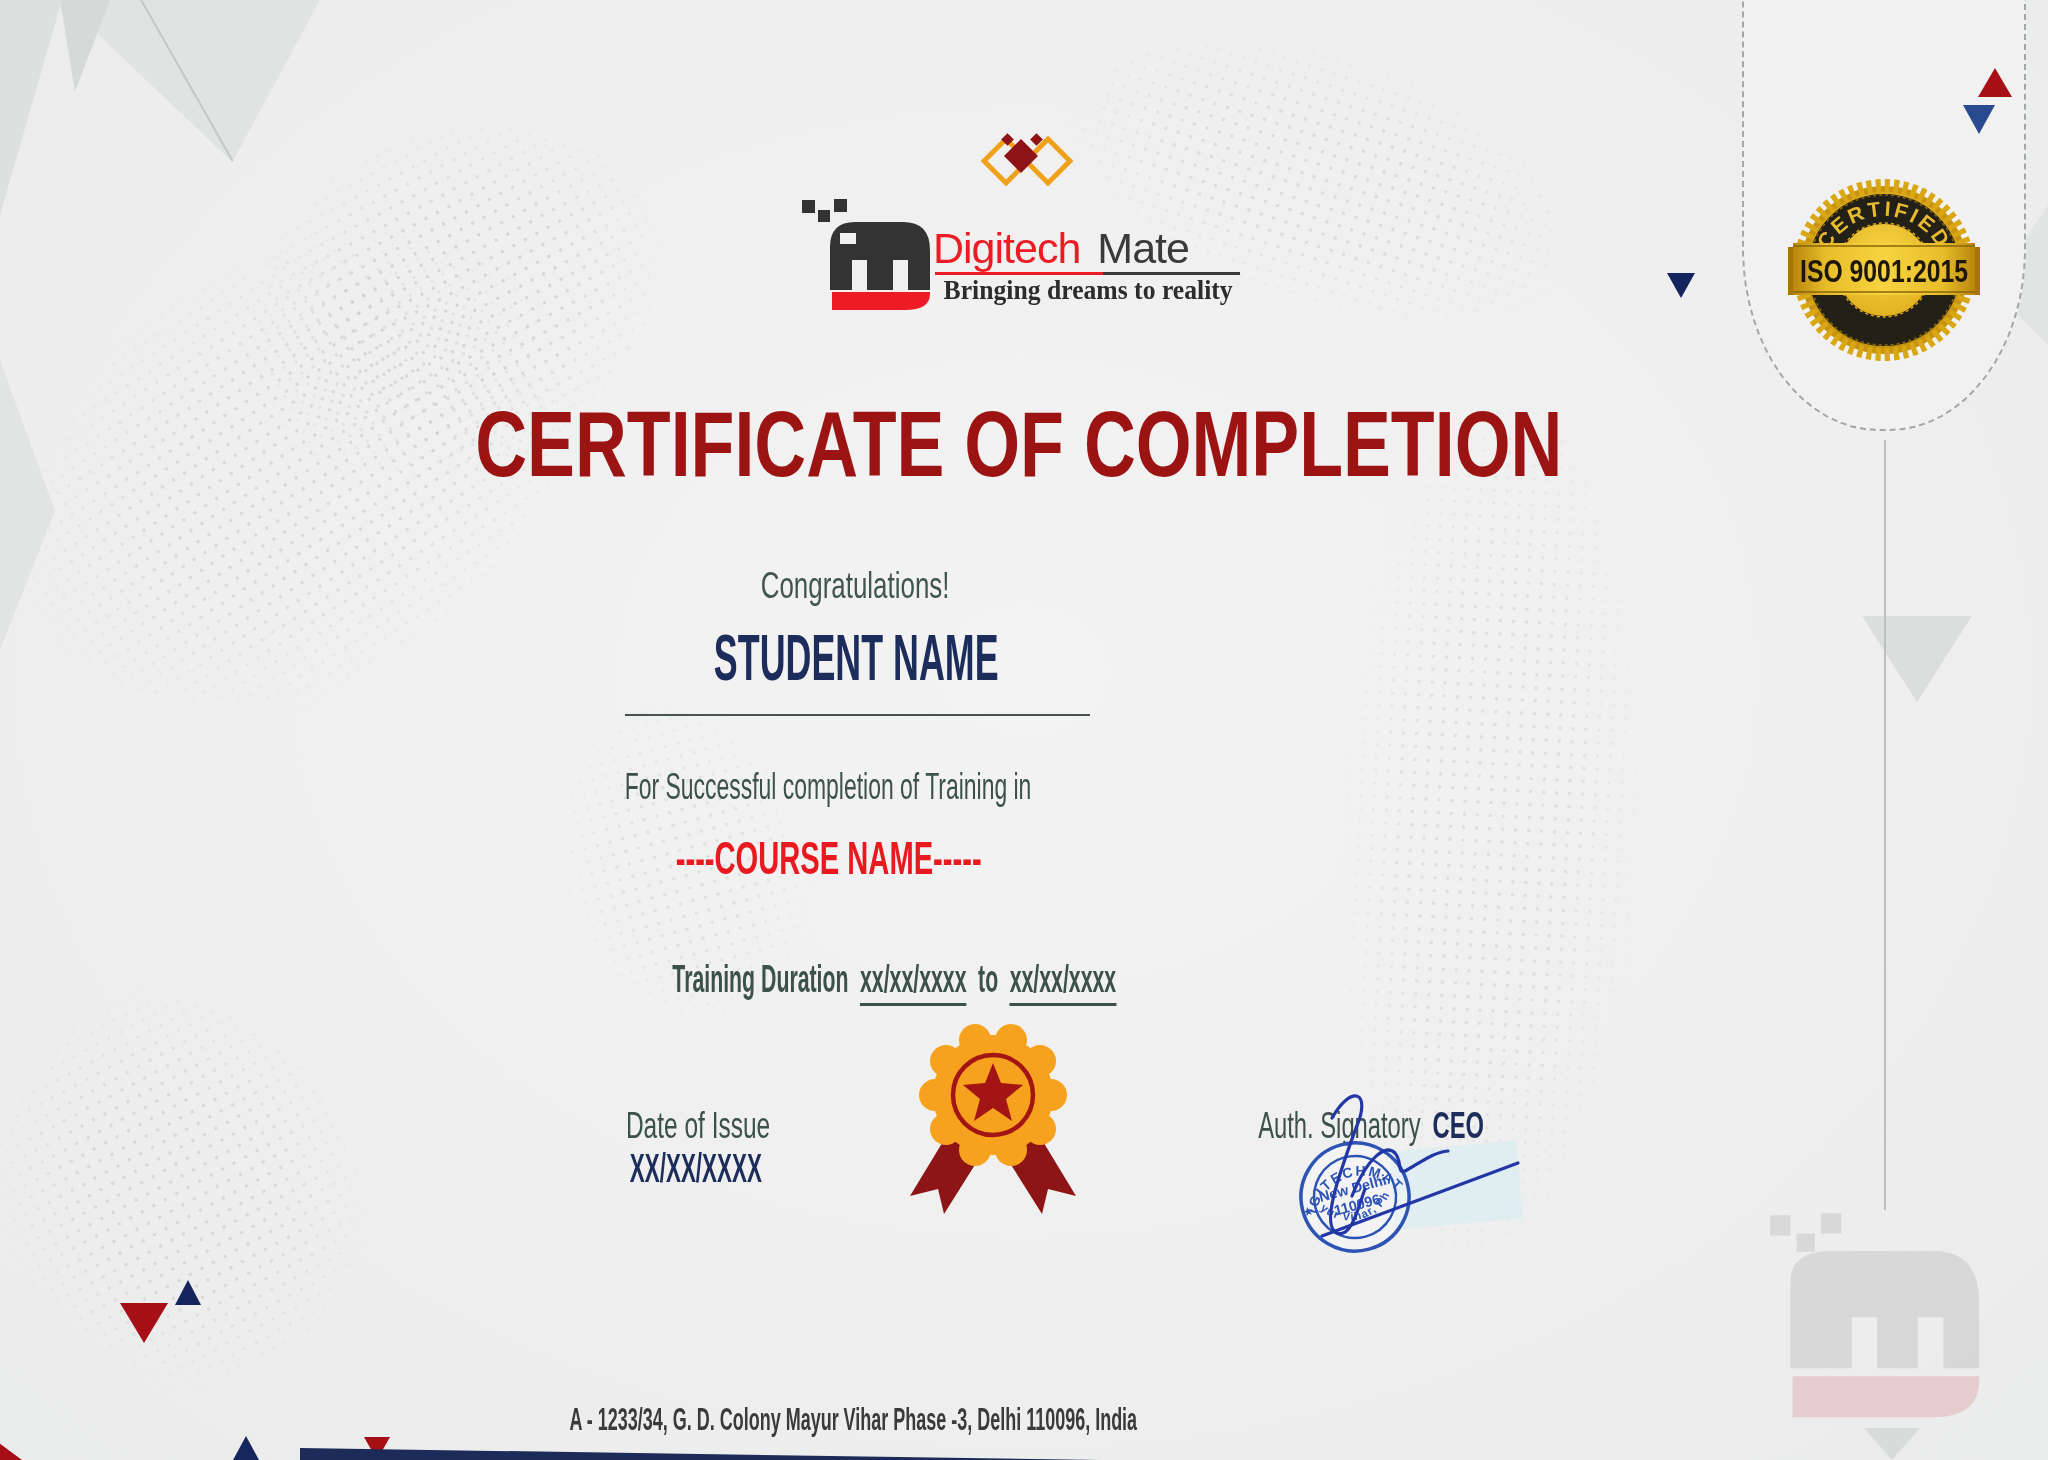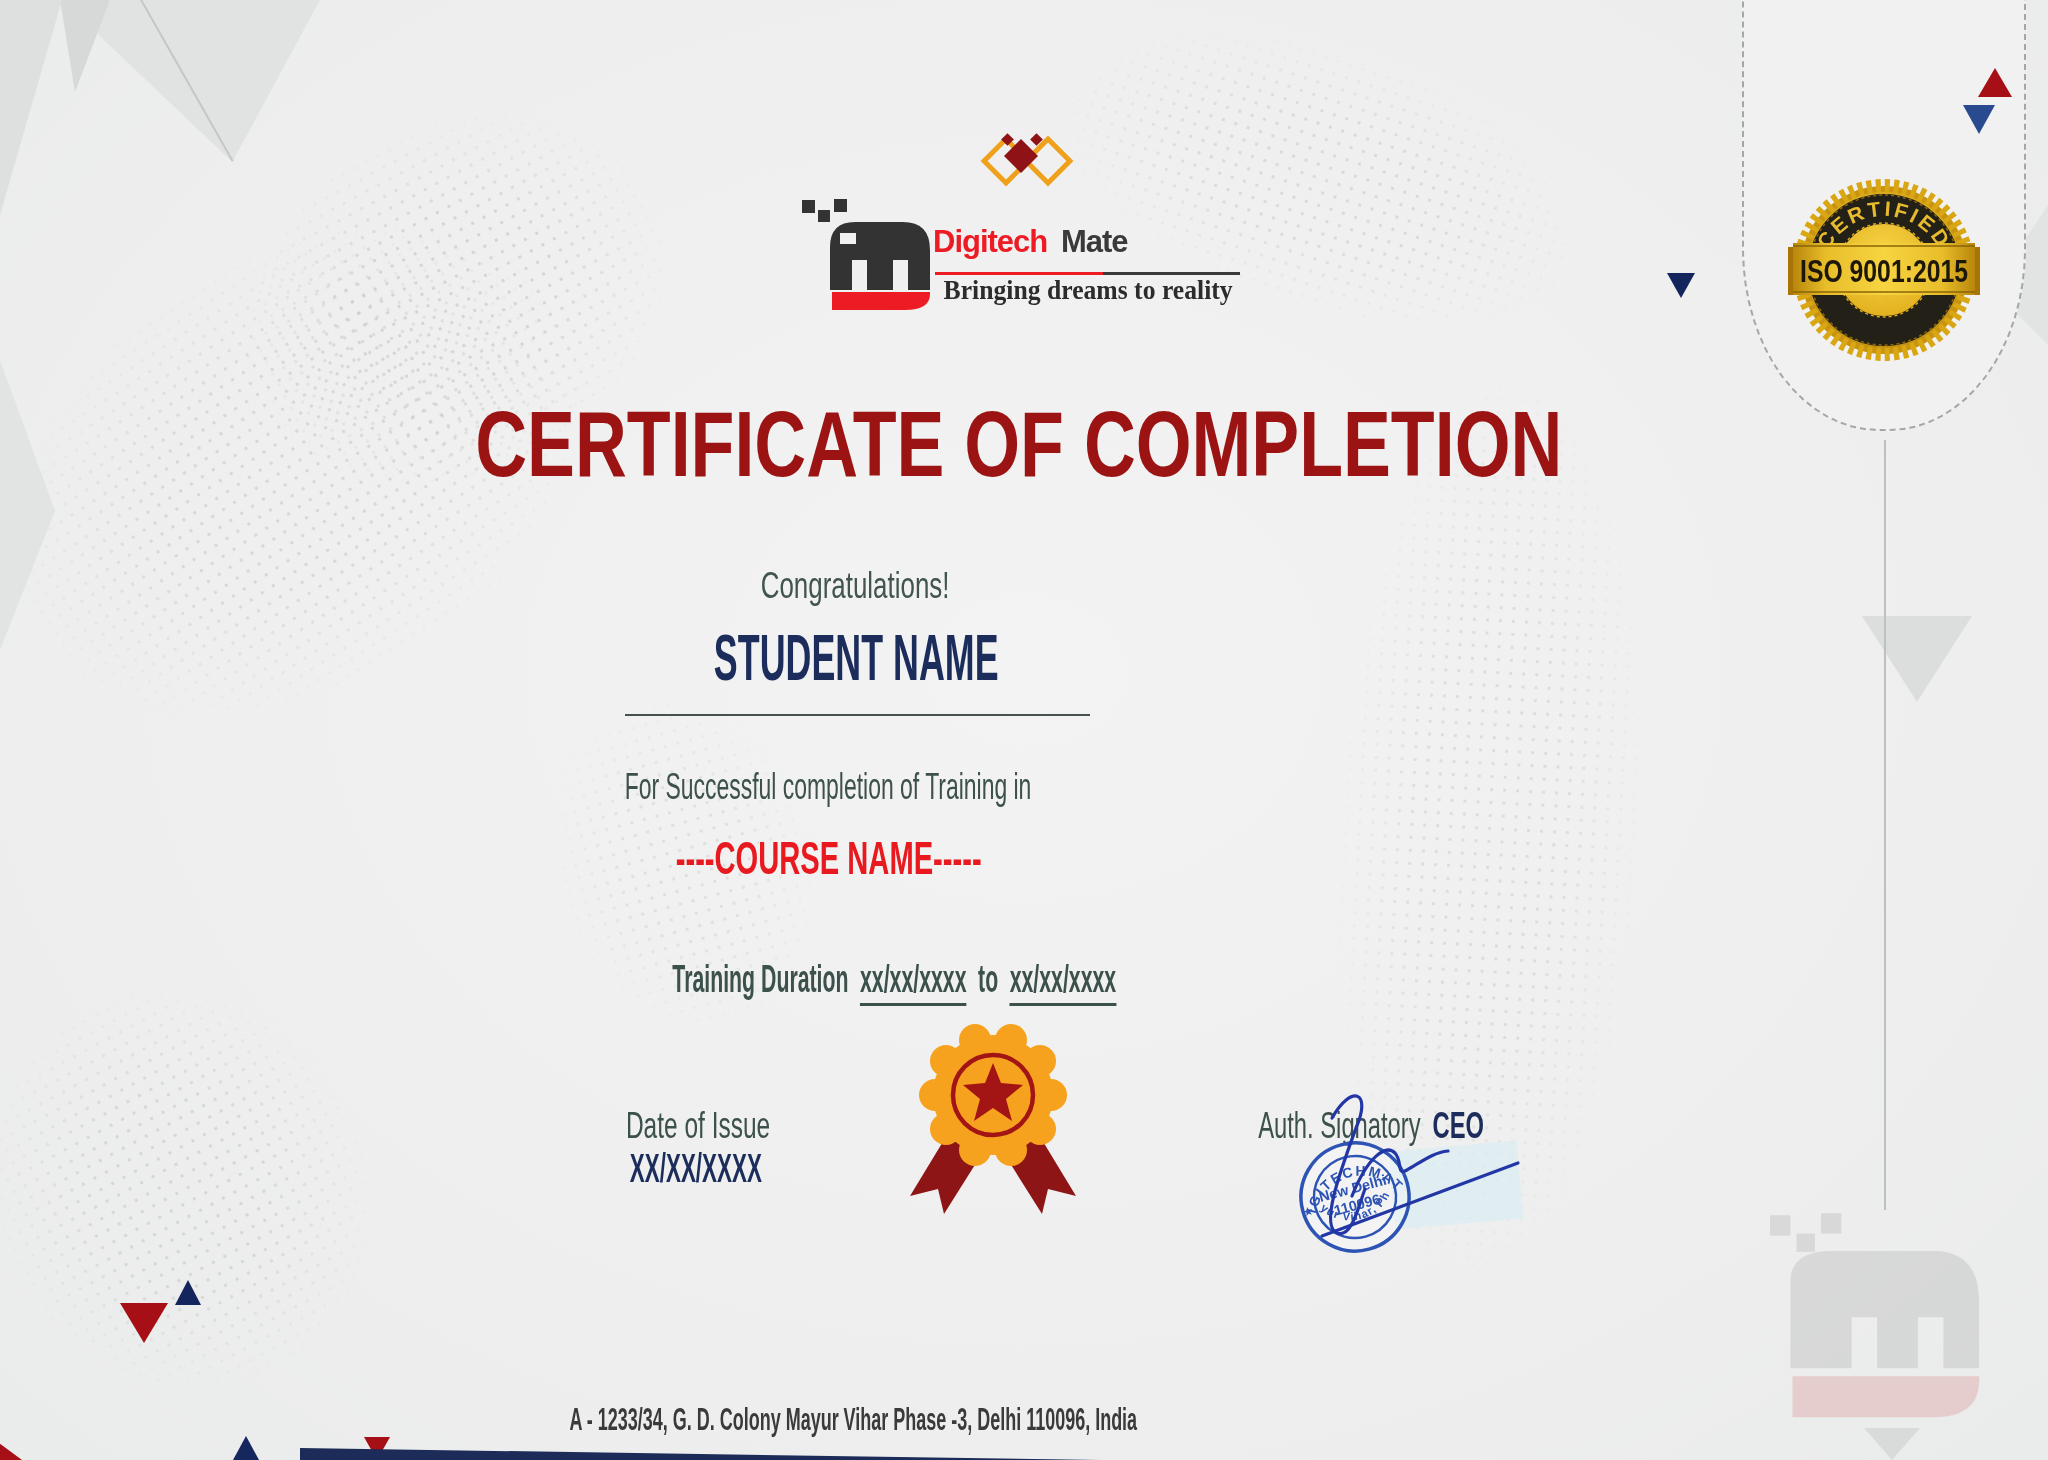--- a/index.html
+++ b/index.html
@@ -64,21 +64,21 @@
   </div>
 
   <svg class="abs" style="left:795px;top:195px;" width="145" height="120" viewBox="0 0 145 120">
     <rect x="7" y="5" width="13" height="13" fill="#333"></rect>
     <rect x="23" y="15" width="12" height="12" fill="#333"></rect>
     <rect x="39" y="4" width="13" height="13" fill="#333"></rect>
     <path d="M35,95 L35,52 Q35,27 60,27 L108,27 Q135,27 135,55 L135,95 L113,95 L113,65 L98,65 L98,95 L72,95 L72,65 L57,65 L57,95 Z" fill="#333"></path>
     <rect x="45" y="38" width="16" height="11" fill="#f0f1f0"></rect>
     <path d="M37,97 L135,97 L135,99 Q135,115 110,115 L37,115 Z" fill="#ed1c24"></path>
   </svg>
-  <div class="abs" style="left:933px;top:224px;font-size:31px;font-weight:700;letter-spacing:-1px;white-space:nowrap;">
+  <div class="abs" style="left:933px;top:224px;font-size:43px;font-weight:400;letter-spacing:-1px;white-space:nowrap;">
     <span style="color:#ed1c24;">Digitech</span>
     <span style="color:#3a3a3a;margin-left:6px;">Mate</span>
   </div>
   <div class="abs" style="left:935px;top:272px;width:305px;height:3px;background:linear-gradient(90deg,#ed1c24 0 55%,#3a3a3a 55% 100%);"></div>
   <div class="cwrap" style="left:1088px;top:277px;">
     <div class="tx" style="font-family:'Liberation Serif',serif;font-weight:bold;font-size:27px;color:#2c2c2c;transform:scaleX(.95);">Bringing dreams to reality</div>
   </div>
 
   <div class="cwrap" style="left:1019px;top:398px;">
     <div class="tx" style="font-size:92px;font-weight:800;color:#9b1313;transform:scaleX(.78);letter-spacing:0px;">CERTIFICATE OF COMPLETION</div>

